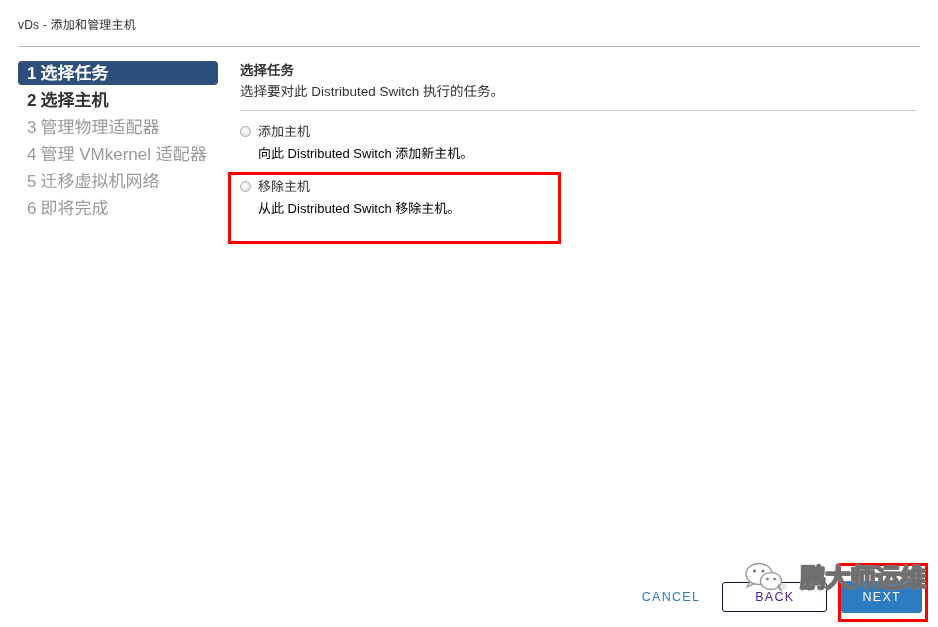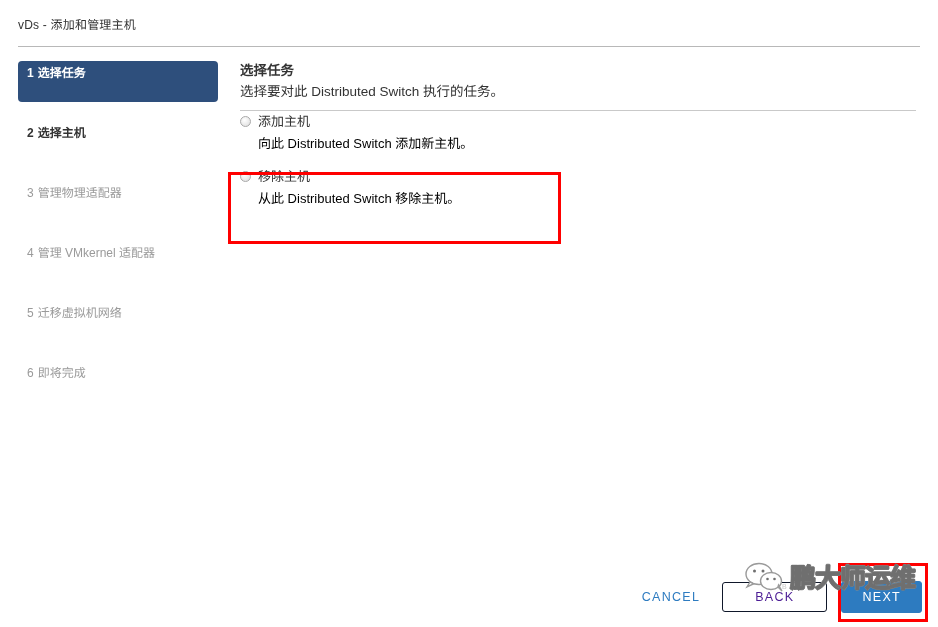--- a/index.html
+++ b/index.html
@@ -51,27 +51,27 @@
     min-height: 0;
   }
 
   
   .steps {
     width: 200px;
     flex: 0 0 200px;
     padding-top: 0;
   }
   .step {
-    font-size: 12px;
+    font-size: 17px;
     line-height: 17px;
-    padding: 4px 10px 20px 9px;
+    padding: 4px 10px 3px 9px;
     color: #9a9a9a;
     border-radius: 4px;
     white-space: nowrap;
-    margin-bottom: 19px;
+    margin-bottom: 3px;
     cursor: pointer;
   }
   .step .step-num {
     margin-right: 4px;
   }
   .step.active {
     background: #2e4f7c;
     color: #ffffff;
     font-weight: bold;
   }
@@ -101,21 +101,21 @@
   }
   .panel-divider {
     height: 1px;
     background: #c9c9c9;
     margin: 8px 0 0 0;
     width: 676px;
   }
 
   
   .options {
-    margin-top: 0;
+    margin-top: 10px;
     position: relative;
   }
   .option {
     position: relative;
     padding: 2px 0 0 0;
   }
   .option-row {
     display: flex;
     align-items: flex-start;
     gap: 7px;
@@ -229,21 +229,21 @@
     cursor: pointer;
   }
 
   
   .watermark {
     position: absolute;
     left: 744px;
     top: 561px;
     display: flex;
     align-items: center;
-    gap: 6px;
+    gap: 16px;
     pointer-events: none;
     z-index: 30;
   }
   .wm-logo {
     width: 44px;
     height: 34px;
     flex: 0 0 44px;
   }
   .wm-text {
     font-size: 26px;

